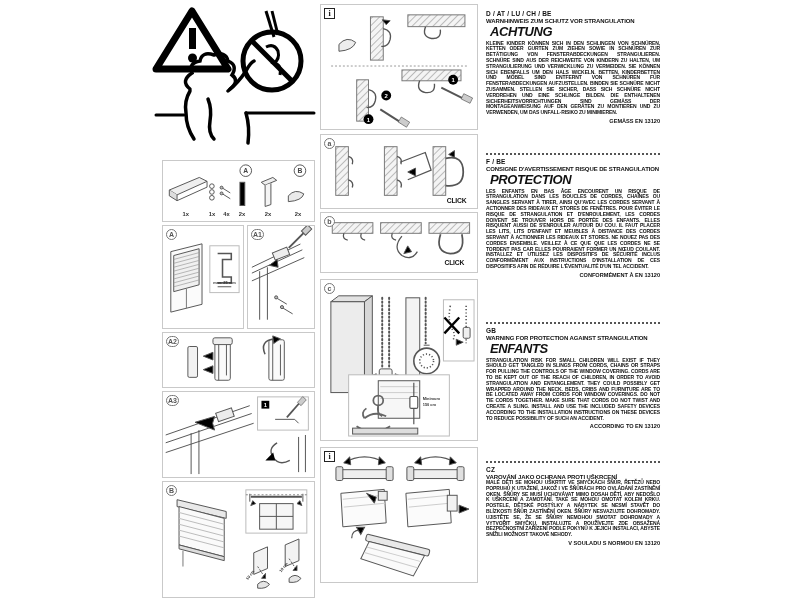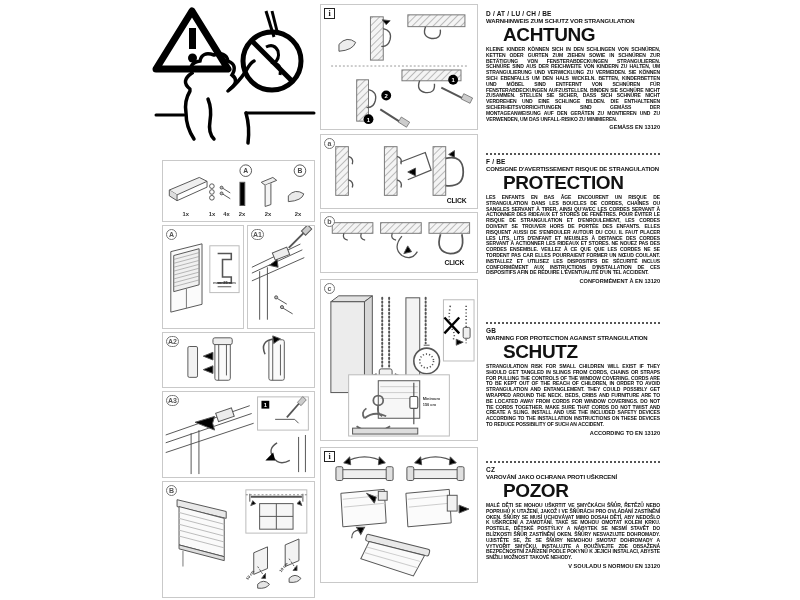--- a/index.html
+++ b/index.html
@@ -11,21 +11,21 @@
   .panel svg { display:block; width:100%; height:100%; }
   .clabel { position:absolute; top:3px; left:3px; min-width:11px; height:11px; padding:0 1px;
             border:1px solid #777; border-radius:7px; font-size:7px; font-weight:bold; color:#555;
             display:flex; align-items:center; justify-content:center; background:#fff; z-index:2; }
   .blabel { position:absolute; top:3px; left:3px; width:11px; height:11px; border:1.5px solid #222;
             font-size:8px; font-weight:bold; color:#111; font-family:"Liberation Serif", serif;
             display:flex; align-items:center; justify-content:center; background:#fff; z-index:2; }
   .sec { position:absolute; left:486px; width:174px; }
   .sec .code { font-size:6.5px; font-weight:bold; letter-spacing:.2px; }
   .sec .subtitle { font-size:6px; font-weight:bold; margin-top:1px; letter-spacing:-.1px; }
-  .sec .title { font-size:19px; font-weight:bold; letter-spacing:-.4px; line-height:1.05; margin:1px 17px 2px; }
+  .sec .title { font-size:13px; font-weight:bold; letter-spacing:-.4px; line-height:1.05; margin:1px 4px 2px;font-style:italic; }
   .sec .body { font-size:5px; font-weight:bold; line-height:1.16; letter-spacing:-.1px; text-align:justify; }
   .sec .footer { font-size:5.6px; font-weight:bold; text-align:right; margin-top:2px; }
   .dots { position:absolute; left:486px; width:174px; height:0; border-top:2px dotted #555; }
   svg text { font-family:"Liberation Sans", sans-serif; }
   .qty { font-size:6px; font-weight:bold; fill:#333; }
   .click { font-size:7px; font-weight:bold; fill:#111; letter-spacing:-.2px; }
   .tiny { font-size:4px; font-weight:bold; fill:#333; }
 </style>
 </head>
 <body>
@@ -441,27 +441,26 @@
     <div class="subtitle">CONSIGNE D'AVERTISSEMENT RISQUE DE STRANGULATION</div>
     <div class="title">PROTECTION</div>
     <div class="body">LES ENFANTS EN BAS ÂGE ENCOURENT UN RISQUE DE STRANGULATION DANS LES BOUCLES DE CORDES, CHAÎNES OU SANGLES SERVANT À TIRER, AINSI QU'AVEC LES CORDES SERVANT À ACTIONNER DES RIDEAUX ET STORES DE FENÊTRES. POUR ÉVITER LE RISQUE DE STRANGULATION ET D'ENROULEMENT, LES CORDES DOIVENT SE TROUVER HORS DE PORTÉE DES ENFANTS. ELLES RISQUENT AUSSI DE S'ENROULER AUTOUR DU COU. IL FAUT PLACER LES LITS, LITS D'ENFANT ET MEUBLES À DISTANCE DES CORDES SERVANT À ACTIONNER LES RIDEAUX ET STORES. NE NOUEZ PAS DES CORDES ENSEMBLE. VEILLEZ À CE QUE QUE LES CORDES NE SE TORDENT PAS CAR ELLES POURRAIENT FORMER UN NŒUD COULANT. INSTALLEZ ET UTILISEZ LES DISPOSITIFS DE SÉCURITÉ INCLUS CONFORMÉMENT AUX INSTRUCTIONS D'INSTALLATION DE CES DISPOSITIFS AFIN DE RÉDUIRE L'ÉVENTUALITÉ D'UN TEL ACCIDENT.</div>
     <div class="footer">CONFORMÉMENT À EN 13120</div>
   </div>
   <div class="dots" style="top:322px;"></div>
 
   <div class="sec" style="top:327px;">
     <div class="code">GB</div>
     <div class="subtitle">WARNING FOR PROTECTION AGAINST STRANGULATION</div>
-    <div class="title">SCHUTZ</div>
+    <div class="title">ENFANTS</div>
     <div class="body">STRANGULATION RISK FOR SMALL CHILDREN WILL EXIST IF THEY SHOULD GET TANGLED IN SLINGS FROM CORDS, CHAINS OR STRAPS FOR PULLING THE CONTROLS OF THE WINDOW COVERING. CORDS ARE TO BE KEPT OUT OF THE REACH OF CHILDREN, IN ORDER TO AVOID STRANGULATION AND ENTANGLEMENT. THEY COULD POSSIBLY GET WRAPPED AROUND THE NECK. BEDS, CRIBS AND FURNITURE ARE TO BE LOCATED AWAY FROM CORDS FOR WINDOW COVERINGS. DO NOT TIE CORDS TOGETHER. MAKE SURE THAT CORDS DO NOT TWIST AND CREATE A SLING. INSTALL AND USE THE INCLUDED SAFETY DEVICES ACCORDING TO THE INSTALLATION INSTRUCTIONS ON THESE DEVICES TO REDUCE POSSIBILITY OF SUCH AN ACCIDENT.</div>
     <div class="footer">ACCORDING TO EN 13120</div>
   </div>
   <div class="dots" style="top:461px;"></div>
 
   <div class="sec" style="top:466px;">
     <div class="code">CZ</div>
     <div class="subtitle">VAROVÁNÍ JAKO OCHRANA PROTI UŠKRCENÍ</div>
-    <div class="title">POZOR</div>
     <div class="body">MALÉ DĚTI SE MOHOU UŠKRTIT VE SMYČKÁCH ŠŇŮR, ŘETĚZŮ NEBO POPRUHŮ K UTAŽENÍ, JAKOŽ I VE ŠŇŮRÁCH PRO OVLÁDÁNÍ ZASTÍNĚNÍ OKEN. ŠŇŮRY SE MUSÍ UCHOVÁVAT MIMO DOSAH DĚTÍ, ABY NEDOŠLO K UŠKRCENÍ A ZAMOTÁNÍ. TAKÉ SE MOHOU OMOTAT KOLEM KRKU. POSTELE, DĚTSKÉ POSTÝLKY A NÁBYTEK SE NESMÍ STAVĚT DO BLÍZKOSTI ŠŇŮR ZASTÍNĚNÍ OKEN. ŠŇŮRY NESVAZUJTE DOHROMADY. UJISTĚTE SE, ŽE SE ŠŇŮRY NEMOHOU SMOTAT DOHROMADY A VYTVOŘIT SMYČKU. INSTALUJTE A POUŽÍVEJTE ZDE OBSAŽENÁ BEZPEČNOSTNÍ ZAŘÍZENÍ PODLE POKYNŮ K JEJICH INSTALACI, ABYSTE SNÍŽILI MOŽNOST TAKOVÉ NEHODY.</div>
     <div class="footer">V SOULADU S NORMOU EN 13120</div>
   </div>
 
 </div>
 
 </body></html>

